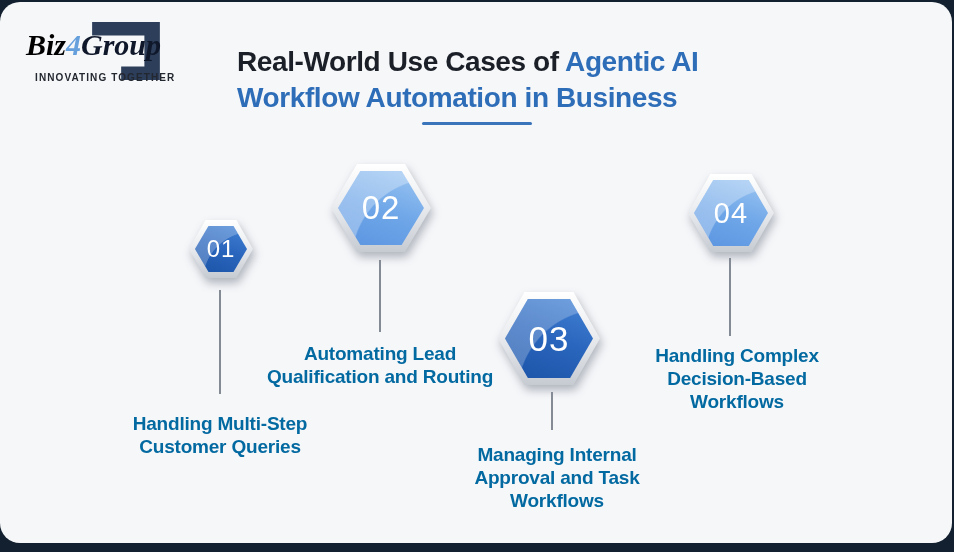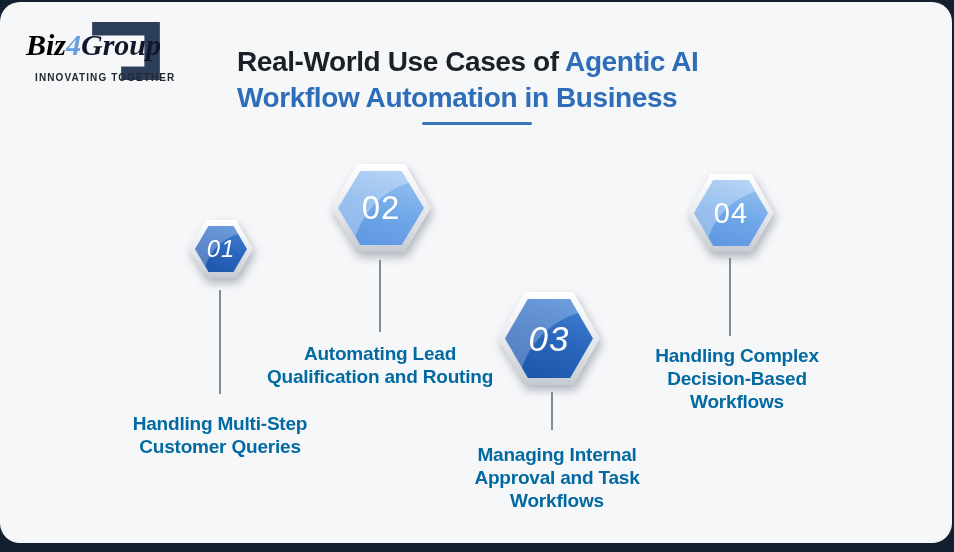--- a/index.html
+++ b/index.html
@@ -56,21 +56,20 @@
   }
   .hex-inner {
     position:absolute; display:flex; align-items:center; justify-content:center;
   }
   .inset6 { inset:6px; }
   .inset7 { inset:7px; }
   .hex-inner.dark {
     background:
       radial-gradient(circle at 112% 122%, rgba(255,255,255,0) 62%, rgba(255,255,255,0.24) 63%),
       linear-gradient(200deg,#4484d6 0%,#2a66bd 48%,#1b54a8 100%);
-    font-style: italic;
   }
   .hex-inner.light {
     background:
       radial-gradient(circle at 112% 122%, rgba(255,255,255,0) 62%, rgba(255,255,255,0.30) 63%),
       linear-gradient(200deg,#9ec7f2 0%,#6ea6e8 52%,#5b95e0 100%);
     justify-content: center;
   }
   .hex-num { color:#ffffff; font-weight:500; letter-spacing:1px; }
 
   .connector { position:absolute; width:2px; background:#858b94; }

